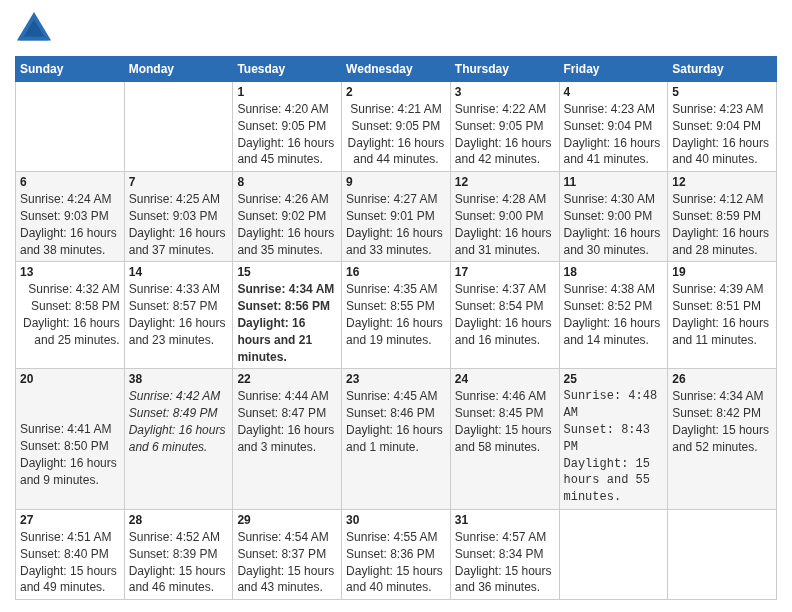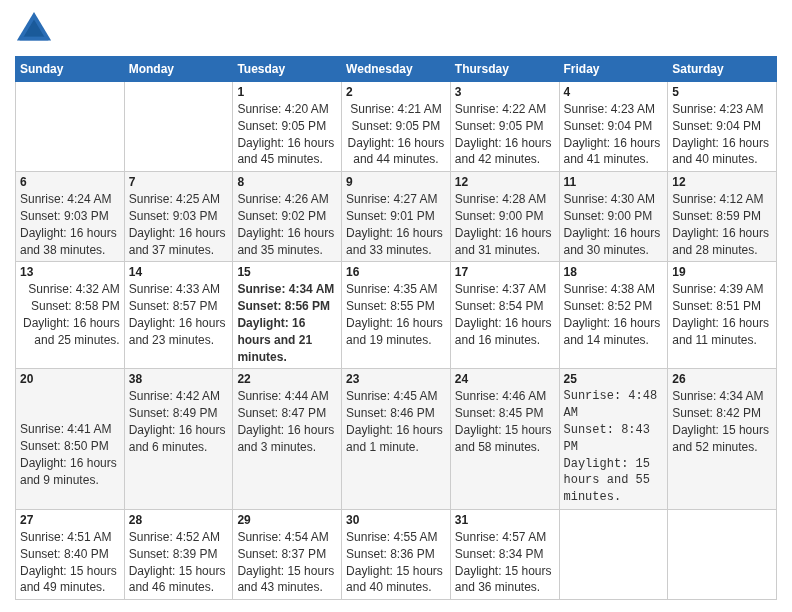--- a/index.html
+++ b/index.html
@@ -261,21 +261,21 @@
         </tr>
         <tr>
           <td>
             <span class="day-num">20</span>
             <div class="day-info" style="white-space: pre-line; margin-top: 35px;">Sunrise: 4:41 AM
 Sunset: 8:50 PM
 Daylight: 16 hours and 9 minutes.</div>
           </td>
           <td>
             <span class="day-num">38</span>
-            <div class="day-info" style="white-space: pre-line;">Sunrise: 4:42 AM
+            <div class="day-info" style="white-space: pre-line; font-style: italic;">Sunrise: 4:42 AM
 Sunset: 8:49 PM
 Daylight: 16 hours and 6 minutes.</div>
           </td>
           <td>
             <span class="day-num">22</span>
             <div class="day-info" style="white-space: pre-line;">Sunrise: 4:44 AM
 Sunset: 8:47 PM
 Daylight: 16 hours and 3 minutes.</div>
           </td>
           <td>

